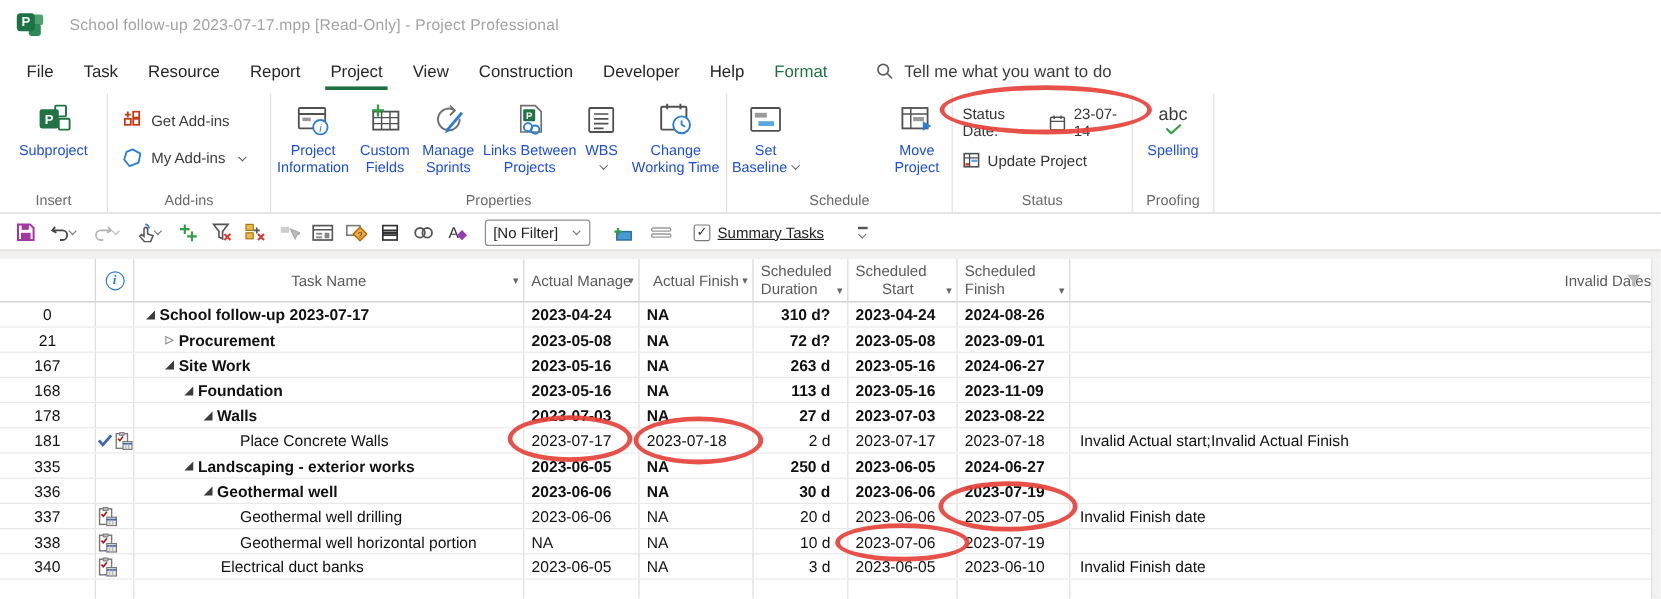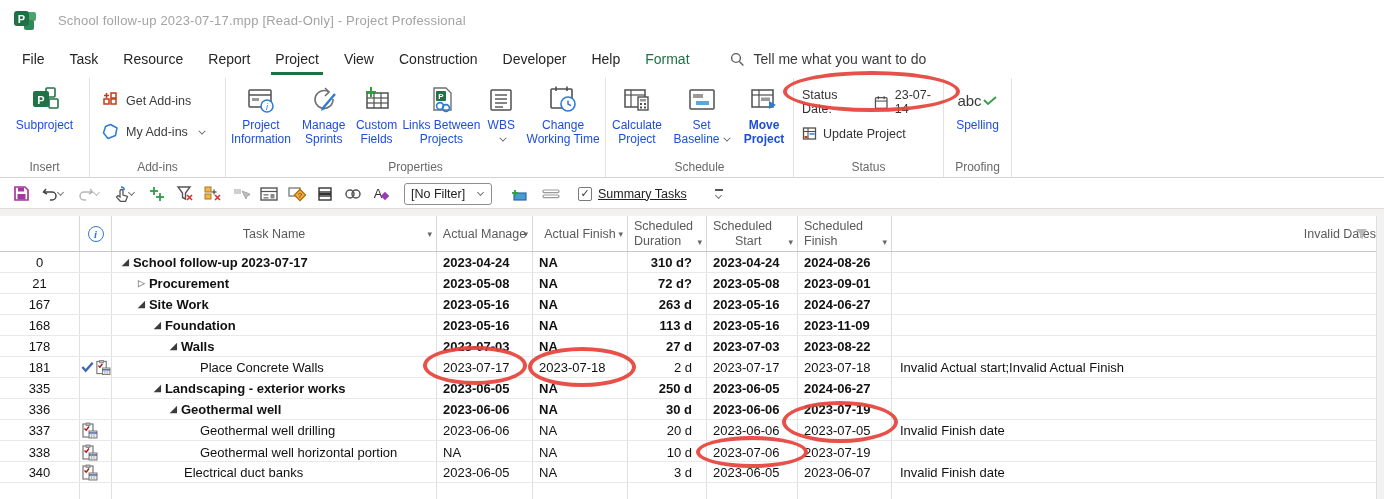--- a/index.html
+++ b/index.html
@@ -170,45 +170,45 @@
           <svg width="30" height="28" viewBox="0 0 30 28">
             <rect x="3" y="4" width="22" height="17" fill="none" stroke="#505050" stroke-width="1.5" rx="1"></rect>
             <line x1="3" y1="9" x2="25" y2="9" stroke="#505050" stroke-width="1.5"></line>
             <rect x="6" y="12" width="7" height="3" fill="#9a9a9a"></rect>
             <circle cx="21" cy="20" r="6" fill="#fff" stroke="#2b7cd3" stroke-width="1.5"></circle>
             <text x="21" y="24" fill="#2b7cd3" font-size="9" font-style="italic" text-anchor="middle">i</text>
           </svg>
         </div>
         <div class="blabel">Project Information</div>
       </div>
-      <div class="bigbtn" style="width:56px;">
-        <div class="bicon">
-          <svg width="30" height="28" viewBox="0 0 30 28">
-            <path d="M20 6 A9 9 0 1 0 24 13" fill="none" stroke="#707070" stroke-width="1.6"></path>
-            <polyline points="16,2 20,6 16,10" fill="none" stroke="#707070" stroke-width="1.6"></polyline>
-            <line x1="26" y1="8" x2="14" y2="22" stroke="#2b7cd3" stroke-width="2.4"></line>
-            <polygon points="12,25 16,23 13,21" fill="#2b7cd3"></polygon>
-          </svg>
-        </div>
-        <div class="blabel">Manage Sprints</div>
-      </div>
       <div class="bigbtn" style="width:50px;">
         <div class="bicon">
           <svg width="30" height="28" viewBox="0 0 30 28">
             <rect x="5" y="7" width="21" height="15" fill="none" stroke="#505050" stroke-width="1.5"></rect>
             <line x1="5" y1="12" x2="26" y2="12" stroke="#505050" stroke-width="1.2"></line>
             <line x1="5" y1="17" x2="26" y2="17" stroke="#505050" stroke-width="1.2"></line>
             <line x1="12" y1="7" x2="12" y2="22" stroke="#505050" stroke-width="1.2"></line>
             <line x1="19" y1="7" x2="19" y2="22" stroke="#505050" stroke-width="1.2"></line>
             <line x1="9" y1="1" x2="9" y2="11" stroke="#2f9e44" stroke-width="2"></line>
             <line x1="4" y1="6" x2="14" y2="6" stroke="#2f9e44" stroke-width="2"></line>
           </svg>
         </div>
         <div class="blabel">Custom Fields</div>
       </div>
+      <div class="bigbtn" style="width:56px;">
+        <div class="bicon">
+          <svg width="30" height="28" viewBox="0 0 30 28">
+            <path d="M20 6 A9 9 0 1 0 24 13" fill="none" stroke="#707070" stroke-width="1.6"></path>
+            <polyline points="16,2 20,6 16,10" fill="none" stroke="#707070" stroke-width="1.6"></polyline>
+            <line x1="26" y1="8" x2="14" y2="22" stroke="#2b7cd3" stroke-width="2.4"></line>
+            <polygon points="12,25 16,23 13,21" fill="#2b7cd3"></polygon>
+          </svg>
+        </div>
+        <div class="blabel">Manage Sprints</div>
+      </div>
       <div class="bigbtn" style="width:80px;">
         <div class="bicon">
           <svg width="30" height="28" viewBox="0 0 30 28">
             <path d="M8 2 h12 l5 5 v17 h-17 z" fill="#fff" stroke="#707070" stroke-width="1.4"></path>
             <rect x="10" y="5" width="10" height="10" fill="#217346" rx="1"></rect>
             <text x="15" y="13" fill="#fff" font-size="8" font-weight="bold" text-anchor="middle">P</text>
             <circle cx="14" cy="20" r="3.4" fill="none" stroke="#2b7cd3" stroke-width="1.6"></circle>
             <circle cx="20" cy="22" r="3.4" fill="none" stroke="#2b7cd3" stroke-width="1.6"></circle>
           </svg>
         </div>
@@ -237,47 +237,31 @@
           </svg>
         </div>
         <div class="blabel">Change Working Time</div>
       </div>
     </div>
     <div class="glabel">Properties</div>
   </div>
 
   <div class="rgroup" style="width:188px;">
     <div class="bigbtns">
-      <div class="bigbtn" style="width:62px;">
-        <div class="bicon">
-          <svg width="30" height="28" viewBox="0 0 30 28">
-            <rect x="3" y="4" width="20" height="17" fill="none" stroke="#505050" stroke-width="1.5"></rect>
-            <line x1="3" y1="9" x2="23" y2="9" stroke="#505050" stroke-width="1.2"></line>
-            <line x1="9" y1="4" x2="9" y2="21" stroke="#505050" stroke-width="1.2"></line>
-            <rect x="16" y="11" width="10" height="13" fill="#fff" stroke="#505050" stroke-width="1.4"></rect>
-            <rect x="18" y="13" width="6" height="2.5" fill="#9a9a9a"></rect>
-            <rect x="18" y="17" width="2" height="2" fill="#505050"></rect>
-              <rect x="22" y="17" width="2" height="2" fill="#505050"></rect>
-            <rect x="18" y="20.5" width="2" height="2" fill="#505050"></rect>
-              <rect x="22" y="20.5" width="2" height="2" fill="#505050"></rect>
-          </svg>
-        </div>
-        <div class="blabel">Calculate Project</div>
-      </div>
       <div class="bigbtn" style="width:64px;">
         <div class="bicon">
           <svg width="30" height="28" viewBox="0 0 30 28">
             <rect x="3" y="4" width="24" height="19" fill="none" stroke="#505050" stroke-width="1.5" rx="1"></rect>
             <rect x="6" y="8" width="10" height="4" fill="#9a9a9a"></rect>
             <rect x="9" y="15" width="13" height="4" fill="#5aa7e0"></rect>
           </svg>
         </div>
         <div class="blabel"><span>Set Baseline</span><span class="chev"></span></div>
       </div>
-      <div class="bigbtn" style="width:58px;font-weight:bold;">
+      <div class="bigbtn" style="width:58px;">
         <div class="bicon">
           <svg width="30" height="28" viewBox="0 0 30 28">
             <rect x="3" y="4" width="21" height="17" fill="none" stroke="#505050" stroke-width="1.5"></rect>
             <line x1="3" y1="9" x2="24" y2="9" stroke="#505050" stroke-width="1.2"></line>
             <line x1="10" y1="4" x2="10" y2="21" stroke="#505050" stroke-width="1.2"></line>
             <rect x="12" y="11.5" width="9" height="3.5" fill="#9a9a9a"></rect>
             <polygon points="20,15 27,19 20,23" fill="#2b7cd3"></polygon>
           </svg>
         </div>
         <div class="blabel">Move Project</div>
@@ -305,21 +289,21 @@
         <rect x="7.5" y="7" width="5" height="2" fill="#5aa7e0"></rect>
         <rect x="2.5" y="10" width="3" height="2" fill="#c43e1c"></rect>
       </svg>
       <span>Update Project</span>
     </div>
     <div class="glabel">Status</div>
   </div>
 
   <div class="rgroup" style="width:68px;">
     <div class="bigbtn" style="width:100%;">
-      <div class="bicon" style="flex-direction:row;">
+      <div class="bicon" style="flex-direction:column;">
         <div style="font-size:15px; color:#3b3b3b; line-height:15px;">abc</div>
         <svg width="16" height="9" viewBox="0 0 16 9">
             <polyline points="2,4 6,8 14,1" fill="none" stroke="#2f9e44" stroke-width="1.8"></polyline>
           </svg>
       </div>
       <div class="blabel">Spelling</div>
     </div>
     <div class="glabel">Proofing</div>
   </div>
 
@@ -680,21 +664,21 @@
           <line x1="13" y1="11" x2="13" y2="16" stroke="#aaa" stroke-width="0.8"></line>
         </svg>
       </div>
       <div class="td " style="padding-left: 72px;">
         <span>Electrical duct banks</span>
       </div>
       <div class="td datecell">2023-06-05</div>
       <div class="td datecell">NA</div>
       <div class="td durcell">3 d</div>
       <div class="td datecell">2023-06-05</div>
-      <div class="td datecell">2023-06-07</div>
+      <div class="td datecell">2023-06-10</div>
       <div class="td invcell" style="border-right: none;">Invalid Finish date</div>
     </div>
     <div class="trow gridcols">
       <div class="td "></div>
       <div class="td "></div>
       <div class="td "></div>
       <div class="td "></div>
       <div class="td "></div>
       <div class="td "></div>
       <div class="td "></div>

